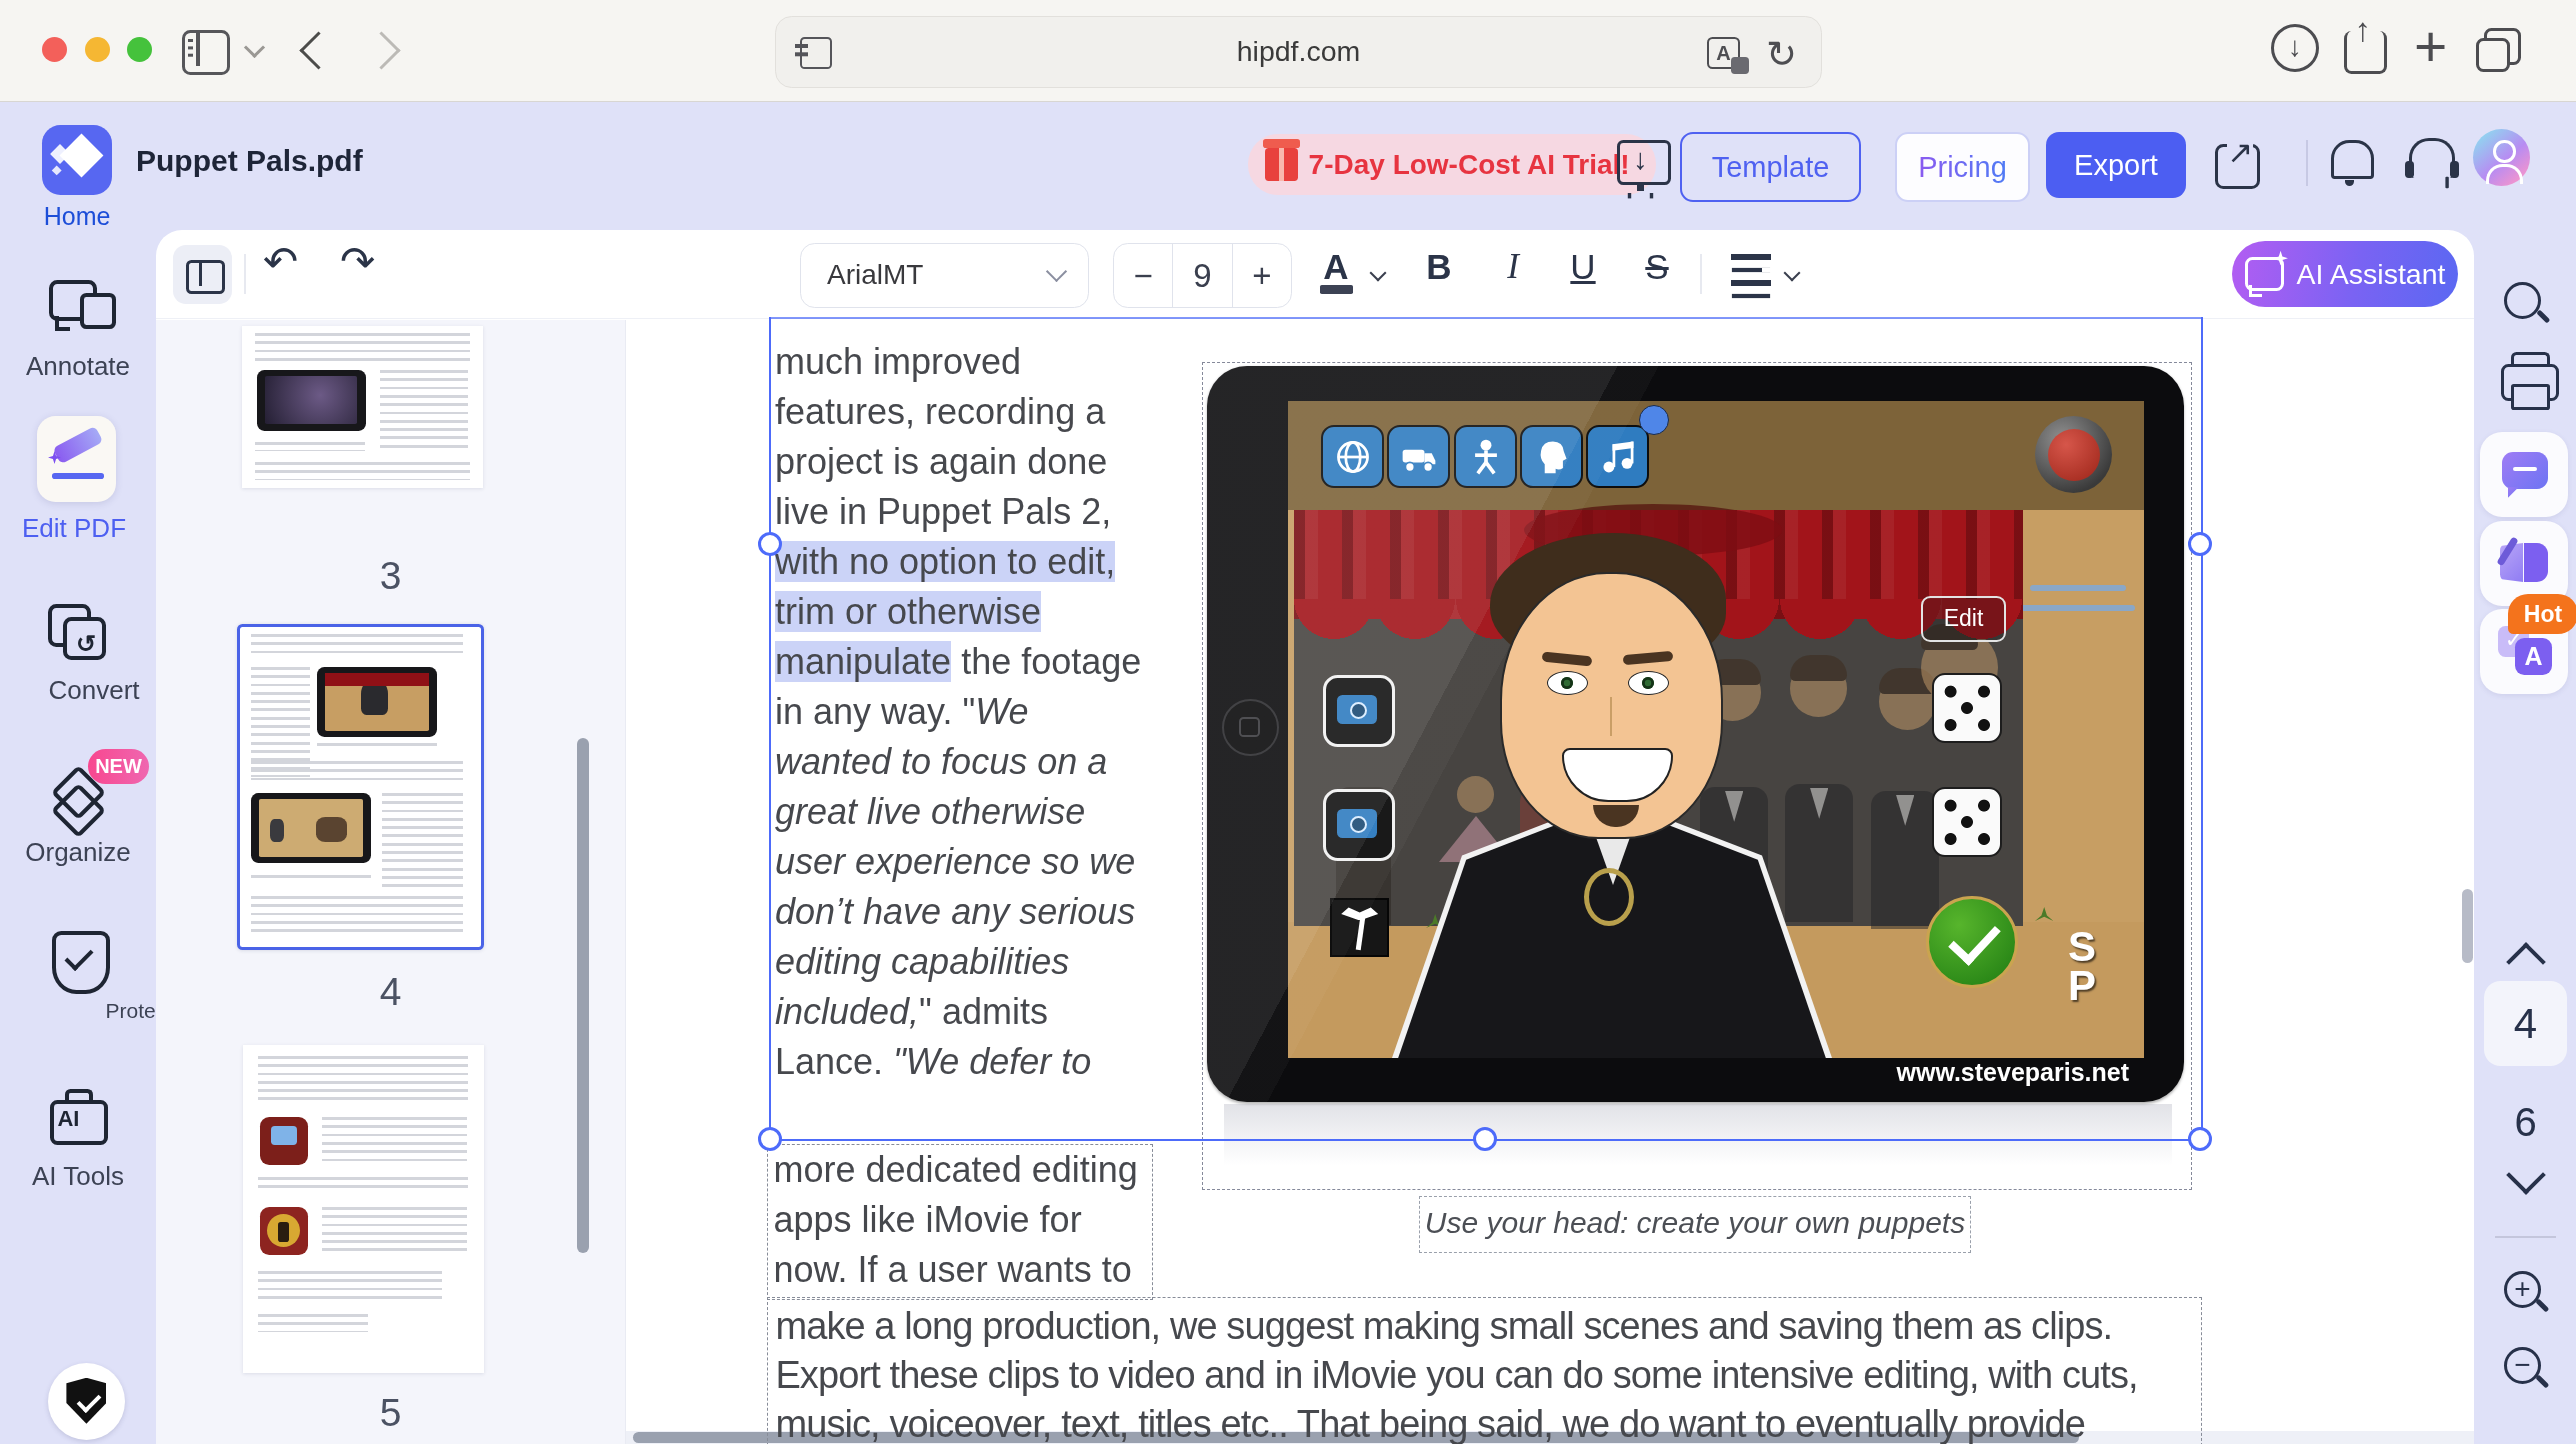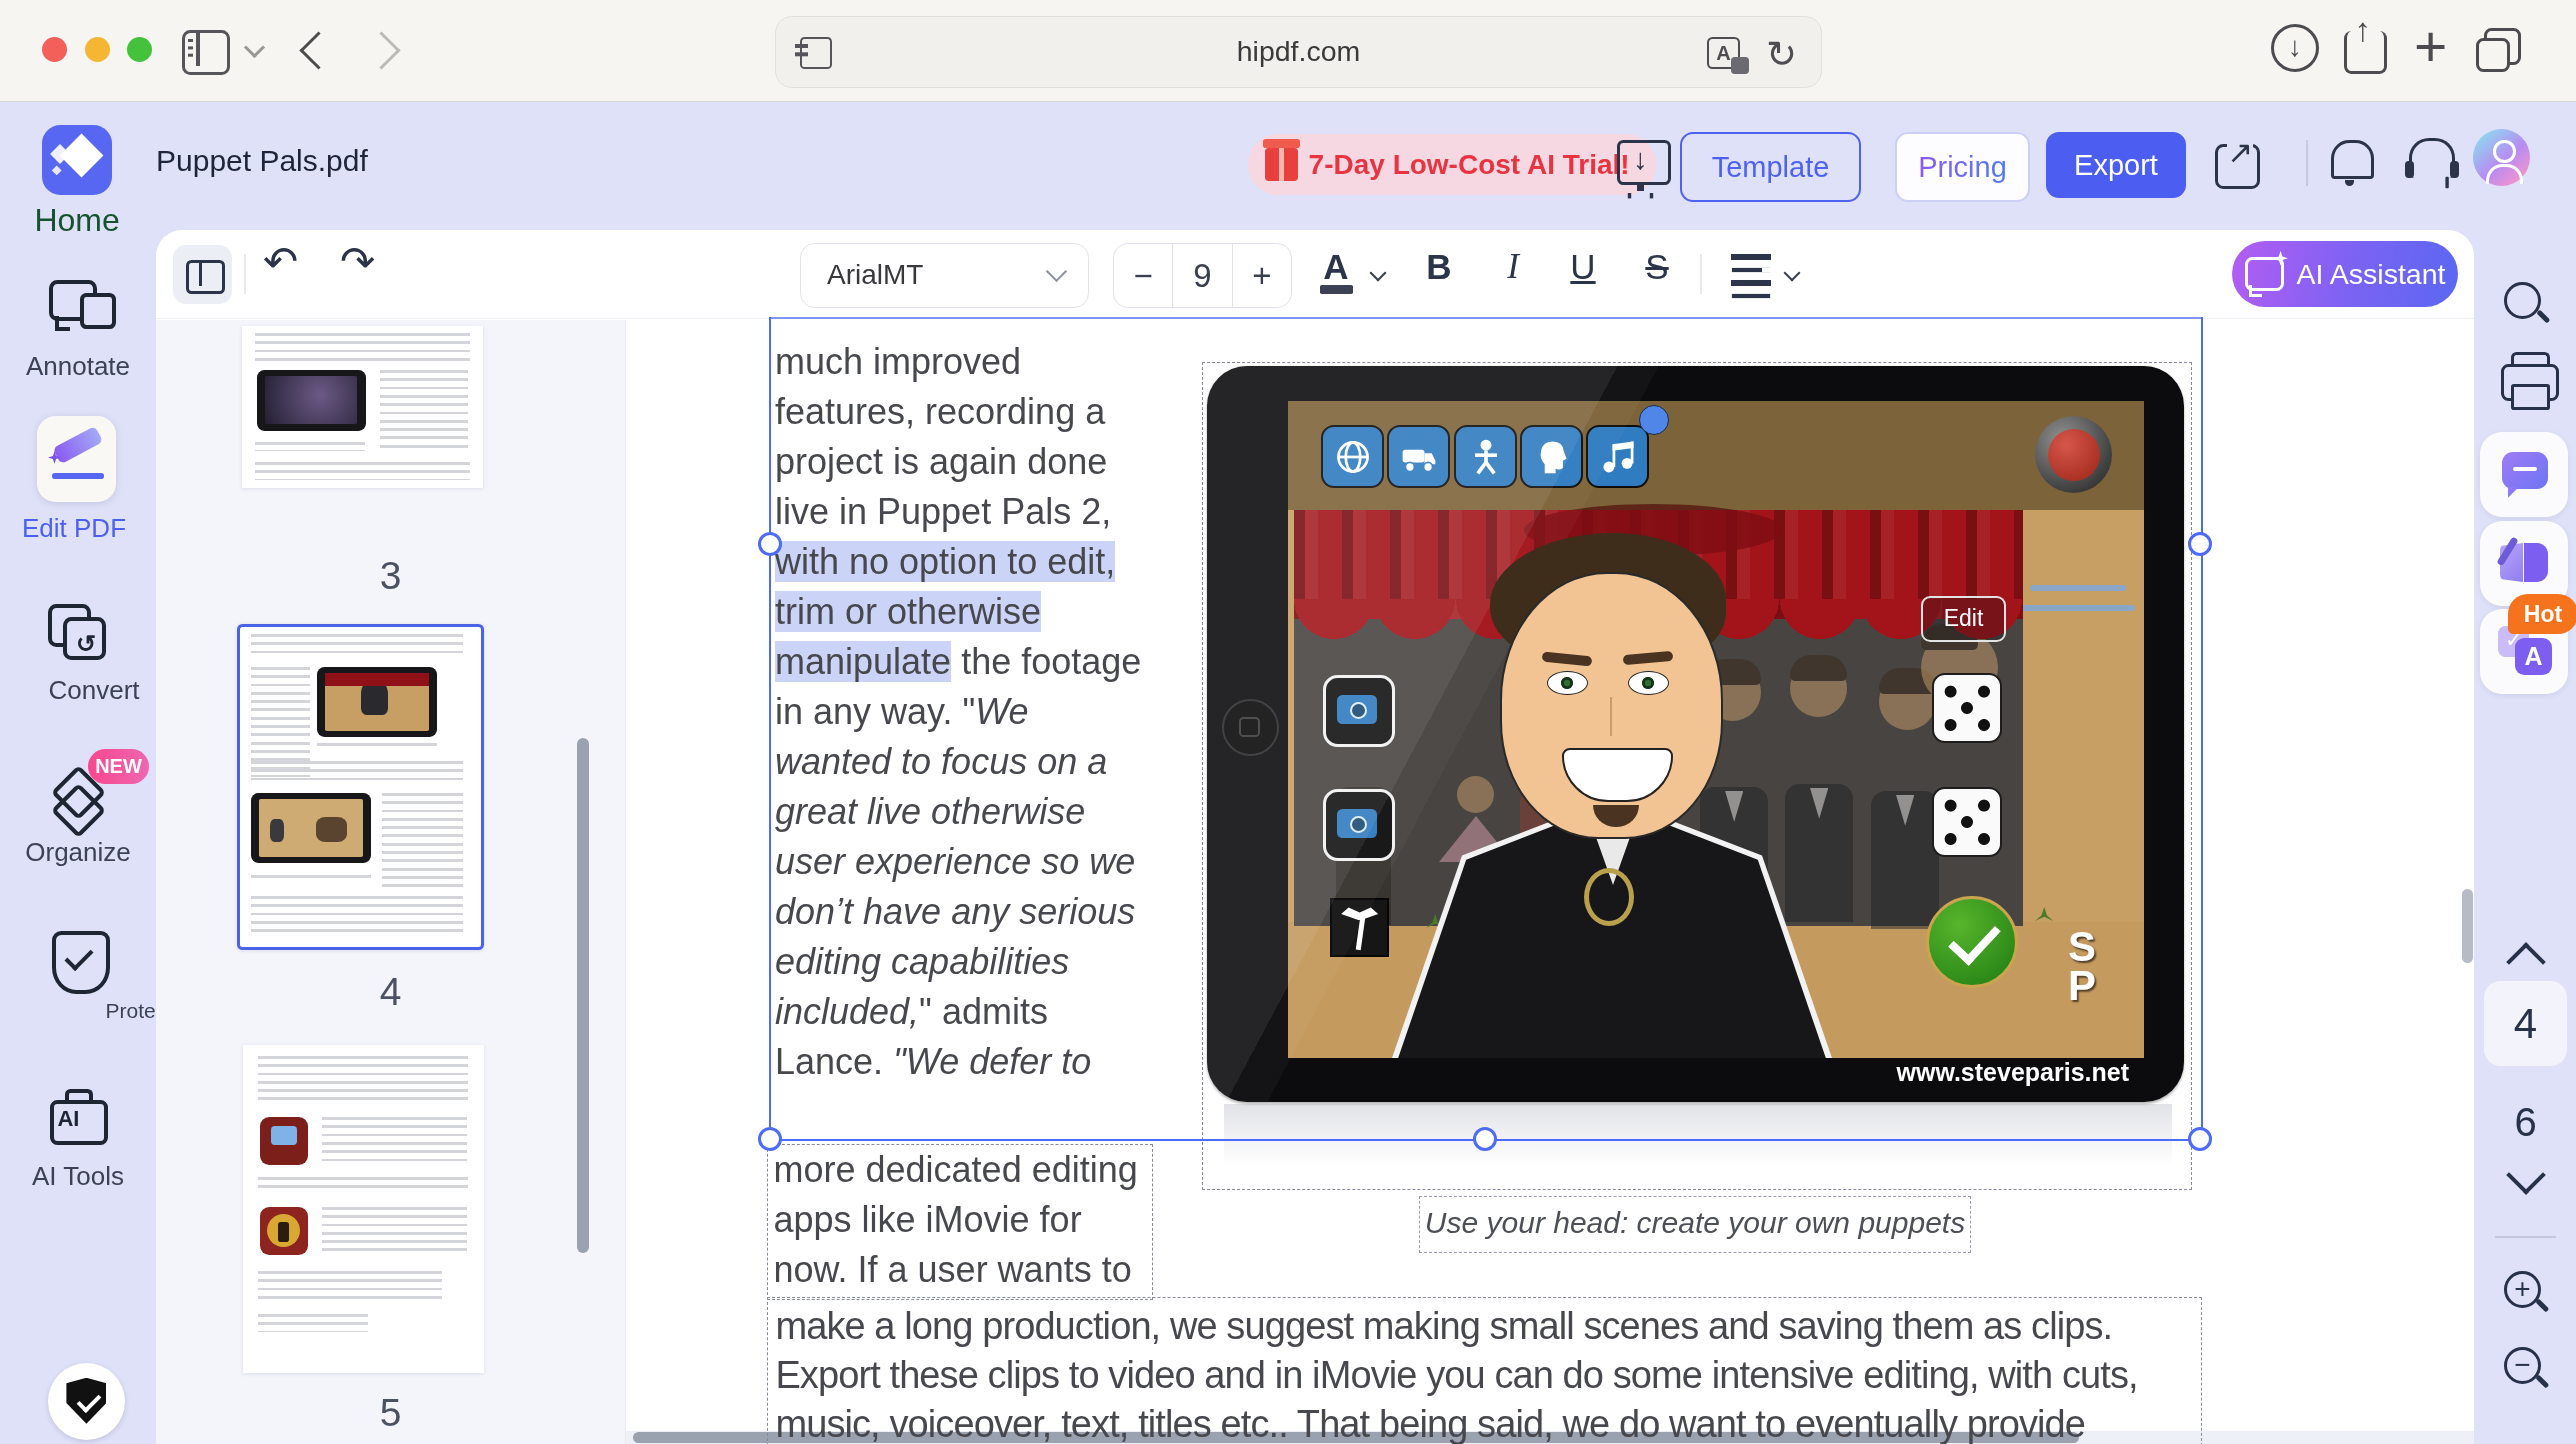--- a/index.html
+++ b/index.html
@@ -27,22 +27,22 @@
   .topic{position:absolute;top:24px;color:#4c4c50}
   #dlc{left:2271px;width:42px;height:42px;border:3.7px solid #4c4c50;border-radius:50%;font-size:28px;text-align:center;line-height:40px}
   #shr{left:2344px;width:37px;height:40px;border:3.7px solid #4c4c50;border-radius:7.4px;border-top:none;margin-top:7.4px}
   #shr::after{content:"↑";position:absolute;left:7.4px;top:-20px;font-size:33px;background:transparent}
   #ntb{left:2414px;font-size:57px;font-weight:300;top:13px}
   #tabs-ic{left:2484px;top:28px;width:31px;height:31px;border:3.7px solid #4c4c50;border-radius:7.4px}
   #tabs-ic::before{content:"";position:absolute;left:-11px;top:7.4px;width:28px;height:28px;border:3.7px solid #4c4c50;border-radius:7.4px;background:#f6f5f2}
   
   #home-tile{left:42px;top:125px;width:70px;height:70px;border-radius:18.4px;background:#5767f1}
   .dia{position:absolute;background:#fff;transform:rotate(45deg)}
-  #home-lbl{left:16.6px;top:202px;width:121px;text-align:center;font-size:32px;color:#14532d}
-  #doc-title{left:156px;top:144px;font-size:30px;font-weight:400;color:#1e2538}
+  #home-lbl{left:16.6px;top:202px;width:121px;text-align:center;font-size:25px;color:#1d4ed8}
+  #doc-title{left:136px;top:144px;font-size:30px;font-weight:700;color:#1e2538}
   #trial{left:1248px;top:134px;height:61px;border-radius:30px;background:#f6d8e2;display:flex;align-items:center;padding:0 26px 0 16.6px;gap:11px}
   #gift{width:33px;height:33px;position:relative;background:#e8413d;border-radius:3.7px}
   #gift::before{content:"";position:absolute;left:14px;top:0;width:5.5px;height:33px;background:#f9b8ad}
   #gift::after{content:"";position:absolute;left:-1.8px;top:-9.2px;width:37px;height:9.2px;background:#ef5c4e;border-radius:2.8px}
   #trial-txt{font-size:28px;font-weight:bold;color:#e73440}
   #mon-dl{left:1617px;top:140px;width:48px;height:39px;border:3.7px solid #2b3448;border-radius:6.4px}
   #mon-dl::before{content:"↓";position:absolute;left:13px;top:0px;font-size:29px;font-weight:bold;color:#2b3448}
   #mon-dl::after{content:"";position:absolute;left:16.6px;top:39px;width:7.4px;height:9.2px;background:#2b3448;box-shadow:-11px 9.2px 0 -1.8px #2b3448,11px 9.2px 0 -1.8px #2b3448}
   .hbtn{position:absolute;top:132px;height:66px;border-radius:13px;font-size:29px;display:flex;align-items:center;justify-content:center}
   #btn-template{left:1680px;width:177px;border:2.8px solid #4f61f1;color:#4f61f1}

